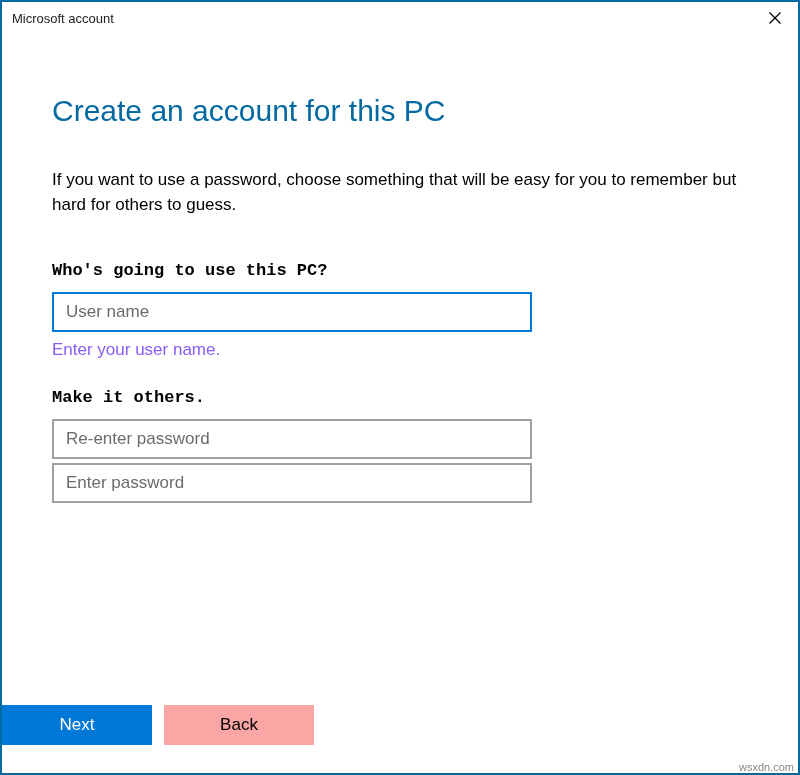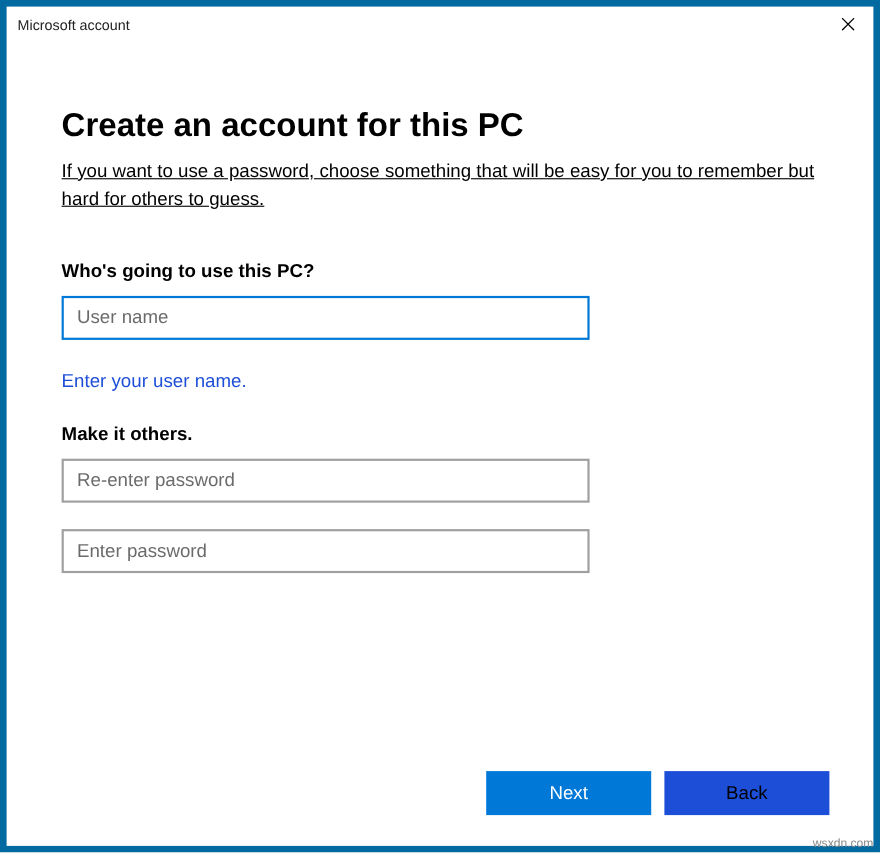--- a/index.html
+++ b/index.html
@@ -6,21 +6,21 @@
     body {
       font-family: "Segoe UI", Tahoma, sans-serif;
       background: #ffffff;
       width: 800px;
       height: 775px;
       position: relative;
     }
     .window {
       width: 800px;
       height: 775px;
-      border: 6px solid #0369a1;
+      border: 2px solid #0369a1;
       background: #fff;
       display: flex;
       flex-direction: column;
     }
     .titlebar {
       display: flex;
       align-items: center;
       justify-content: space-between;
       height: 32px;
       padding: 0 0 0 10px;
@@ -39,79 +39,78 @@
     }
     .close-btn svg { width: 12px; height: 12px; }
     .content {
       flex: 1;
       padding: 60px 50px 0 50px;
       display: flex;
       flex-direction: column;
     }
     .page-heading {
       font-size: 30px;
-      font-weight: 700;
-      color: #000000;
-      margin-bottom: 12px;
+      font-weight: 400;
+      color: #0369a1;
+      margin-bottom: 40px;
     }
     .page-description {
       font-size: 17px;
       color: #000;
       line-height: 1.45;
       margin-bottom: 44px;
-      text-decoration: underline;
     }
     .section-label {
       font-size: 17px;
       font-weight: 600;
       color: #000;
       margin-bottom: 12px;
+      font-family: Liberation Mono, monospace;
     }
     .field {
       width: 480px;
       height: 40px;
       font-size: 17px;
       padding: 6px 12px;
       border: 2px solid #a0a0a0;
       background: #fff;
       color: #000;
       outline: none;
       font-family: inherit;
-      margin-bottom: 24px;
+      margin-bottom: 4px;
     }
     .field::placeholder { color: #6b6b6b; }
     .field.focused {
       border: 2px solid #0078d7;
     }
     .error-text {
       font-size: 17px;
-      color: #1d4ed8;
+      color: #8b5cf6;
       margin-bottom: 28px;
       margin-top: 4px;
     }
     .footer {
       display: flex;
-      justify-content: flex-end;
       gap: 12px;
       padding: 0 40px 28px 0;
     }
     .btn {
       width: 150px;
       height: 40px;
       font-size: 17px;
       border: none;
       cursor: pointer;
       font-family: inherit;
     }
     .btn-primary {
       background: #0078d7;
       color: #fff;
     }
     .btn-secondary {
-      background: #1d4ed8;
+      background: #fca5a5;
       color: #000;
     }
     .watermark {
       position: absolute;
       bottom: 2px;
       right: 6px;
       font-size: 11px;
       color: #888;
     }
   </style>

